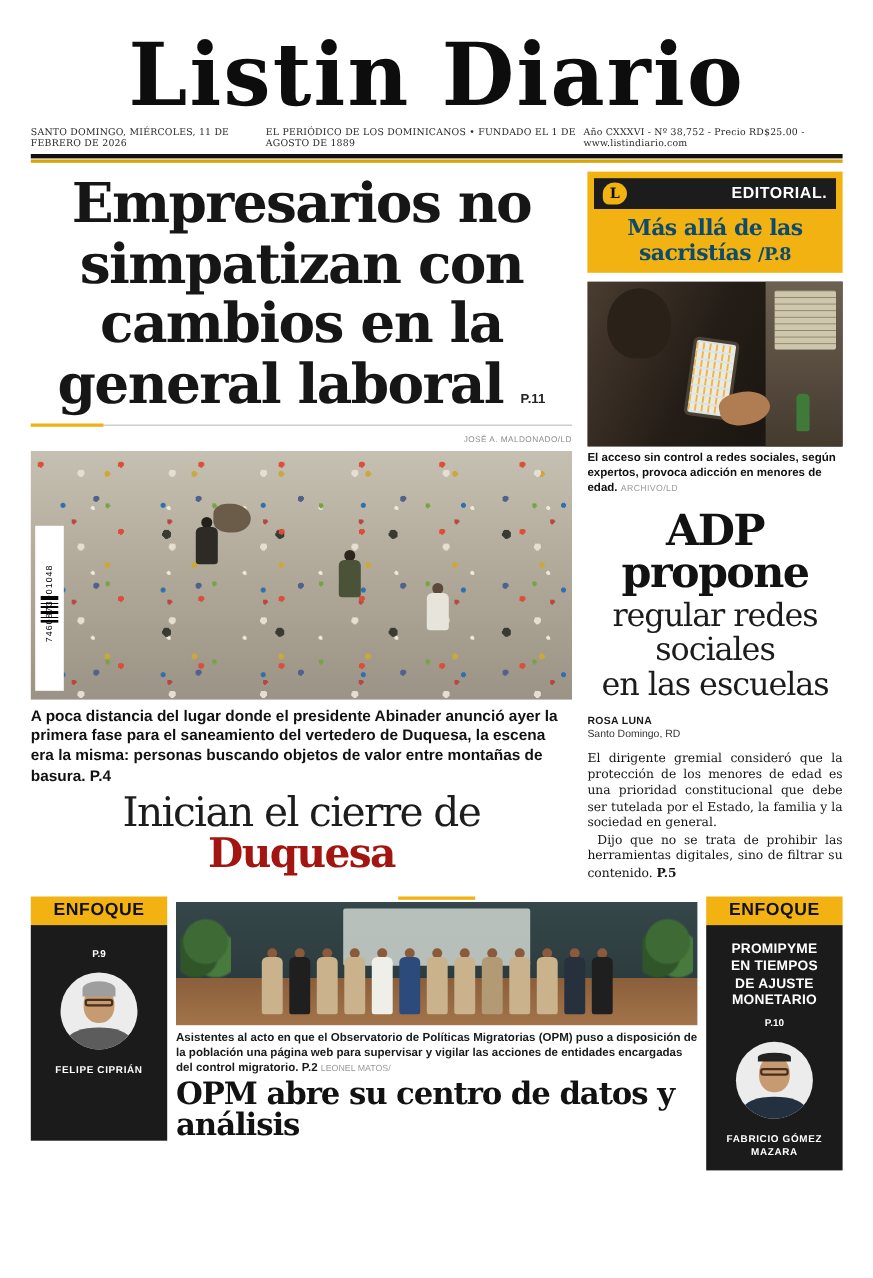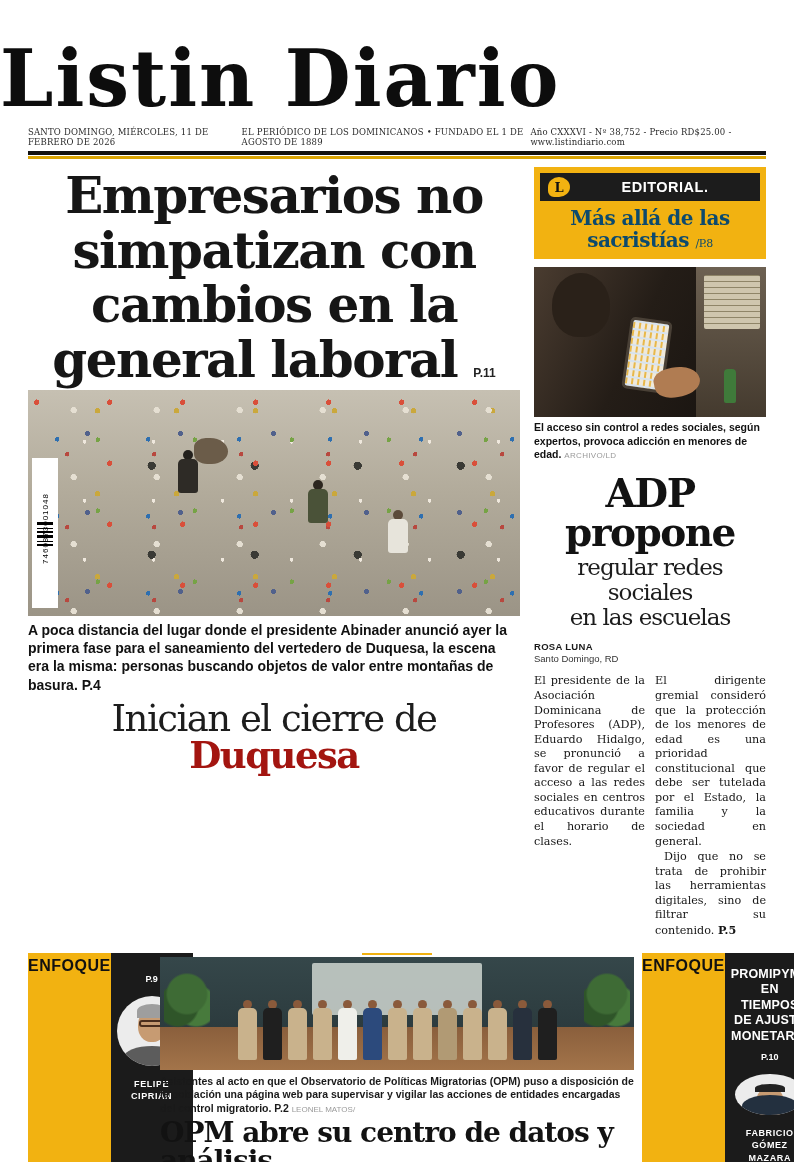--- a/index.html
+++ b/index.html
@@ -5,21 +5,21 @@
   * { margin:0; padding:0; box-sizing:border-box; }
   html,body { background:#ffffff; }
   .page {
     width:794px; height:1162px; margin:0 auto; background:#fff;
     position:relative; overflow:hidden;
     font-family:"Liberation Sans", sans-serif; color:#1a1a1a;
   }
   .pre { white-space:pre-line; }
 
   
-  .masthead { text-align:left; padding-top:41px; }
+  .masthead { text-align:center; padding-top:30px; }
   .masthead .title {
     font-family:"DejaVu Serif", serif; font-weight:bold; font-size:76px;
     line-height:1; letter-spacing:2px; color:#0d0d0d; transform:scaleY(1.04);
     display:inline-block;
   }
   .dateline {
     display:flex; justify-content:space-between; align-items:baseline;
     margin:10px 28px 4px; font-family:"DejaVu Serif", serif; font-size:8.5px;
     color:#2a2a2a; letter-spacing:.2px;
   }
@@ -87,26 +87,26 @@
   .duquesa-headline .accent { font-weight:bold; color:#a31510;margin-top:19px; }
 
   
   .editorial-box { background:#f2b211; padding:6px 6px 8px; }
   .editorial-head { background:#1c1c1c; display:flex; align-items:center; gap:8px; padding:4px 8px; }
   .bubble-icon {
     width:22px; height:20px; background:#f2b211; border-radius:50% 50% 50% 6px;
     display:flex; align-items:center; justify-content:center;
     font-family:"DejaVu Serif", serif; font-weight:bold; font-size:13px; color:#111;
   }
-  .editorial-label { color:#fff; font-weight:bold; font-size:14.5px; letter-spacing:.5px; flex:1; text-align:center; }
+  .editorial-label { color:#fff; font-weight:bold; font-size:14.5px; letter-spacing:.5px; flex:1; text-align:right; }
   .editorial-title {
     font-family:"DejaVu Serif", serif; font-weight:bold; font-size:20px; line-height:1.1;
     text-align:center; margin-top:6px; color:#0c4a6e; letter-spacing:-.5px;
   }
-  .editorial-page { font-size:11px; font-weight:normal; }
+  .editorial-page { font-size:16px; font-weight:bold; }
 
   .social-photo {
     margin-top:8px; height:150px; position:relative; overflow:hidden;
     background:linear-gradient(115deg,#4a3c30 0%, #241d17 45%, #15110e 100%);
   }
   .sp-head { position:absolute; left:18px; top:6px; width:58px; height:64px; background:#2a2119; border-radius:50% 50% 45% 45%; }
   .sp-phone { position:absolute; left:92px; top:52px; width:42px; height:72px; background:#efe9db; border:3px solid #494036; border-radius:5px; transform:rotate(8deg);
     background-image:linear-gradient(#d7e3ef 2px, transparent 2px), linear-gradient(90deg,#e8b84a 2px, transparent 2px); background-size:6px 8px; }
   .sp-hand { position:absolute; left:120px; top:100px; width:46px; height:30px; background:#b07c52; border-radius:40% 60% 50% 50%; transform:rotate(-12deg); }
   .sp-desk { position:absolute; right:0; top:0; width:70px; height:100%; background:linear-gradient(180deg,#6d6152,#443a2e); }
@@ -115,34 +115,34 @@
   .sp-bottle { position:absolute; right:30px; bottom:14px; width:12px; height:34px; background:#3f7a3a; border-radius:4px 4px 2px 2px; }
 
   .social-caption { margin-top:4px; font-size:10.5px; font-weight:bold; line-height:1.3; color:#111; }
   .social-credit { font-weight:normal; font-size:8px; color:#9a9a9a; letter-spacing:.3px; }
 
   .adp-headline-bold {
     margin-top:12px; font-family:"DejaVu Serif", serif; font-weight:bold; font-size:39px;
     letter-spacing:-1.5px; text-align:center; line-height:1; color:#121212;
   }
   .adp-headline-rest {
-    font-family:"DejaVu Serif", serif; font-size:23px; letter-spacing:-1px; text-align:center;
+    font-family:"DejaVu Serif", serif; font-size:29px; letter-spacing:-1px; text-align:center;
     line-height:1.08; color:#1c1c1c; margin-top:3px;
   }
   .byline { margin-top:12px; }
   .byline .who { font-size:9.5px; font-weight:bold; letter-spacing:.3px; }
   .byline .where { font-size:9.5px; color:#333; margin-top:1px; }
   .body-cols { display:flex; gap:10px; margin-top:10px; }
   .body-col { flex:1; font-family:"DejaVu Serif", serif; font-size:11.2px; line-height:1.3; text-align:justify; color:#161616; }
   .body-col p + p { text-indent:9px; margin-top:1px; }
   .page-marker { font-weight:bold; }
 
   
   .band { display:flex; gap:8px; margin:14px 28px 0; height:222px; }
-  .enfoque { width:124px; display:flex; flex-direction:row; }
+  .enfoque { width:124px; display:flex; flex-direction:column; }
   .enfoque-head { background:#f2b211; text-align:center; font-weight:800; font-size:16px; letter-spacing:.5px; padding:4px 0; color:#111; }
   .enfoque-body { background:#1b1b1b; flex:1; color:#fff; text-align:center; padding:14px 6px 10px; display:flex; flex-direction:column; align-items:center; }
   .enfoque-title { font-weight:800; font-size:12.5px; line-height:1.25; letter-spacing:.2px; }
   .enfoque-page { font-weight:bold; font-size:9px; margin-top:7px; }
   .portrait { width:70px; height:70px; border-radius:50%; background:#ececec; margin-top:12px; overflow:hidden; position:relative; }
   .portrait .face { position:absolute; left:50%; top:12px; transform:translateX(-50%); width:28px; height:34px; border-radius:50% 50% 45% 45%; background:#c79b72; }
   .portrait .hair { position:absolute; left:50%; top:8px; transform:translateX(-50%); width:30px; height:14px; border-radius:50% 50% 0 0; }
   .portrait .glasses { position:absolute; left:50%; top:24px; transform:translateX(-50%); width:26px; height:7px; border:2px solid #4a2e1d; border-radius:3px; background:transparent; }
   .portrait .shoulders { position:absolute; bottom:-2px; left:50%; transform:translateX(-50%); width:56px; height:22px; border-radius:50% 50% 0 0; }
   .p-left .hair { background:#9e9e9e; } .p-left .shoulders { background:#5c5c5c; }
@@ -189,20 +189,24 @@
   </div>
 
   <div class="top-grid">
 
     <div class="lead-col">
       <div class="lead-headline pre"><span class="pre">Empresarios no
 simpatizan con
 cambios en la
 general laboral</span> <span class="lead-page">P.11</span></div>
 
+      <div class="credit-row">
+        <span class="yellowseg"></span>
+        <span class="photo-credit">JOSÉ A. MALDONADO/LD</span>
+      </div>
 
       <div class="main-photo">
         <div class="figure fig-dark" style="left:150px; top:60px;">
             <div class="fhead"></div>
             <div class="fbody"></div>
           </div>
         <div class="sack" style="left:166px; top:48px;"></div>
         <div class="figure fig-green" style="left:280px; top:90px;">
             <div class="fhead"></div>
             <div class="fbody"></div>
@@ -248,23 +252,20 @@
       <div class="adp-headline-rest pre">regular redes sociales
 en las escuelas</div>
 
       <div class="byline">
         <div class="who">ROSA LUNA</div>
         <div class="where">Santo Domingo, RD</div>
       </div>
 
       <div class="body-cols">
         <div class="body-col">
-          <p>El presidente de la Asociación Dominicana de Profesores (ADP), Eduardo Hidalgo, se pronunció a favor de regular el acceso a las redes sociales en centros educativos durante el horario de clases.</p>
-        </div>
-        <div class="body-col">
           <p>El dirigente gremial consideró que la protección de los menores de edad es una prioridad constitucional que debe ser tutelada por el Estado, la familia y la sociedad en general.</p>
           <p><span>Dijo que no se trata de prohibir las herramientas digitales, sino de filtrar su contenido. </span><span class="page-marker">P.5</span></p>
         </div>
       </div>
     </div>
   </div>
 
   <div class="band">
 
     <div class="enfoque">

